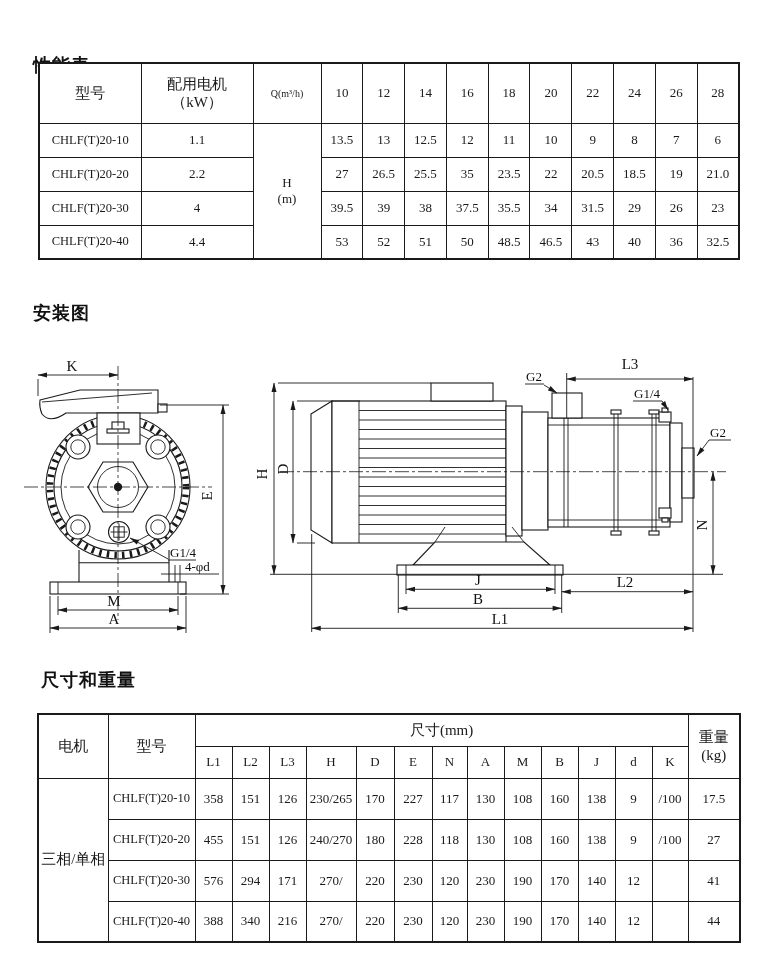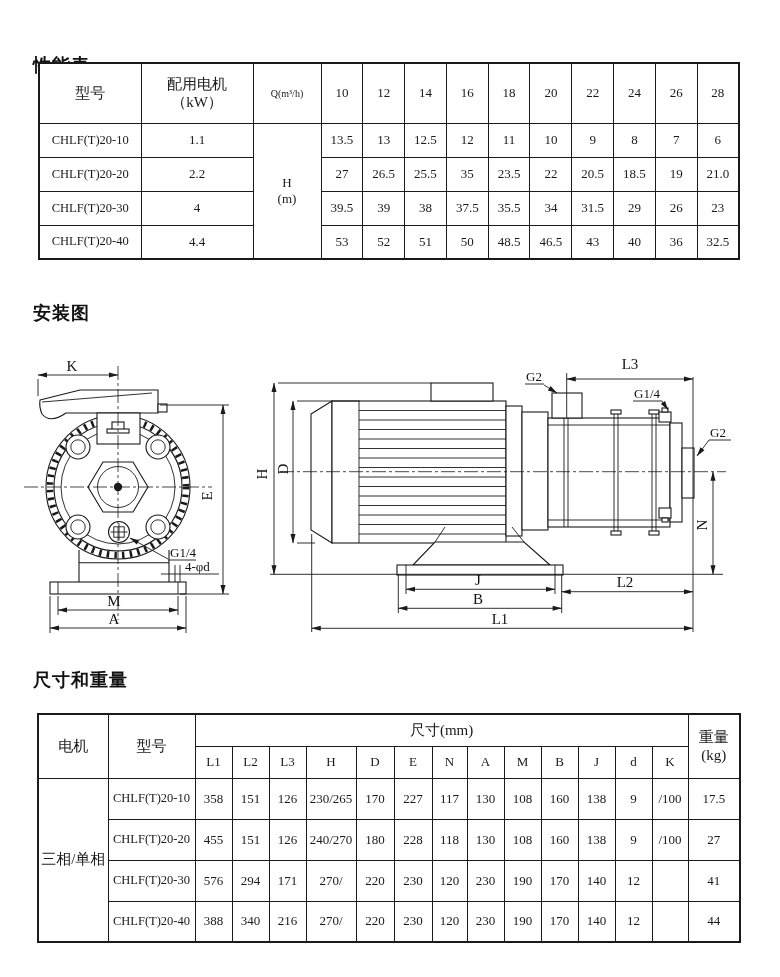--- a/index.html
+++ b/index.html
@@ -2,21 +2,21 @@
 <html><head>
 <meta charset="utf-8">
 <style>
   html,body{margin:0;padding:0;background:#e8e8e8;}
   .page{position:relative;width:780px;height:977px;background:#ffffff;overflow:hidden;
         font-family:"Liberation Serif", serif;color:#1a1a1a;}
   .sec-title{position:absolute;left:33px;margin:0;font-family:"Liberation Sans",sans-serif;
              font-weight:bold;font-size:18px;letter-spacing:1px;color:#111;}
   #title-performance{top:12px;margin-top:41px;}
   #title-installation{top:301px;}
-  #title-dimensions{top:668px;}
+  #title-dimensions{top:668px;margin-left:8px;}
 
   table.tbl{position:absolute;border-collapse:collapse;table-layout:fixed;
             border:2px solid #1a1a1a;background:#fff;}
   .tbl th,.tbl td{border:1px solid #1a1a1a;text-align:center;vertical-align:middle;
             padding:0 1px;font-weight:normal;overflow:hidden;}
   #perf-table{left:38px;top:62px;width:700px;}
   #perf-table thead tr{height:60px;}
   #perf-table tbody tr{height:34px;}
   #dims-table{left:37px;top:713px;width:702px;}
   #dims-table thead tr{height:32px;}

